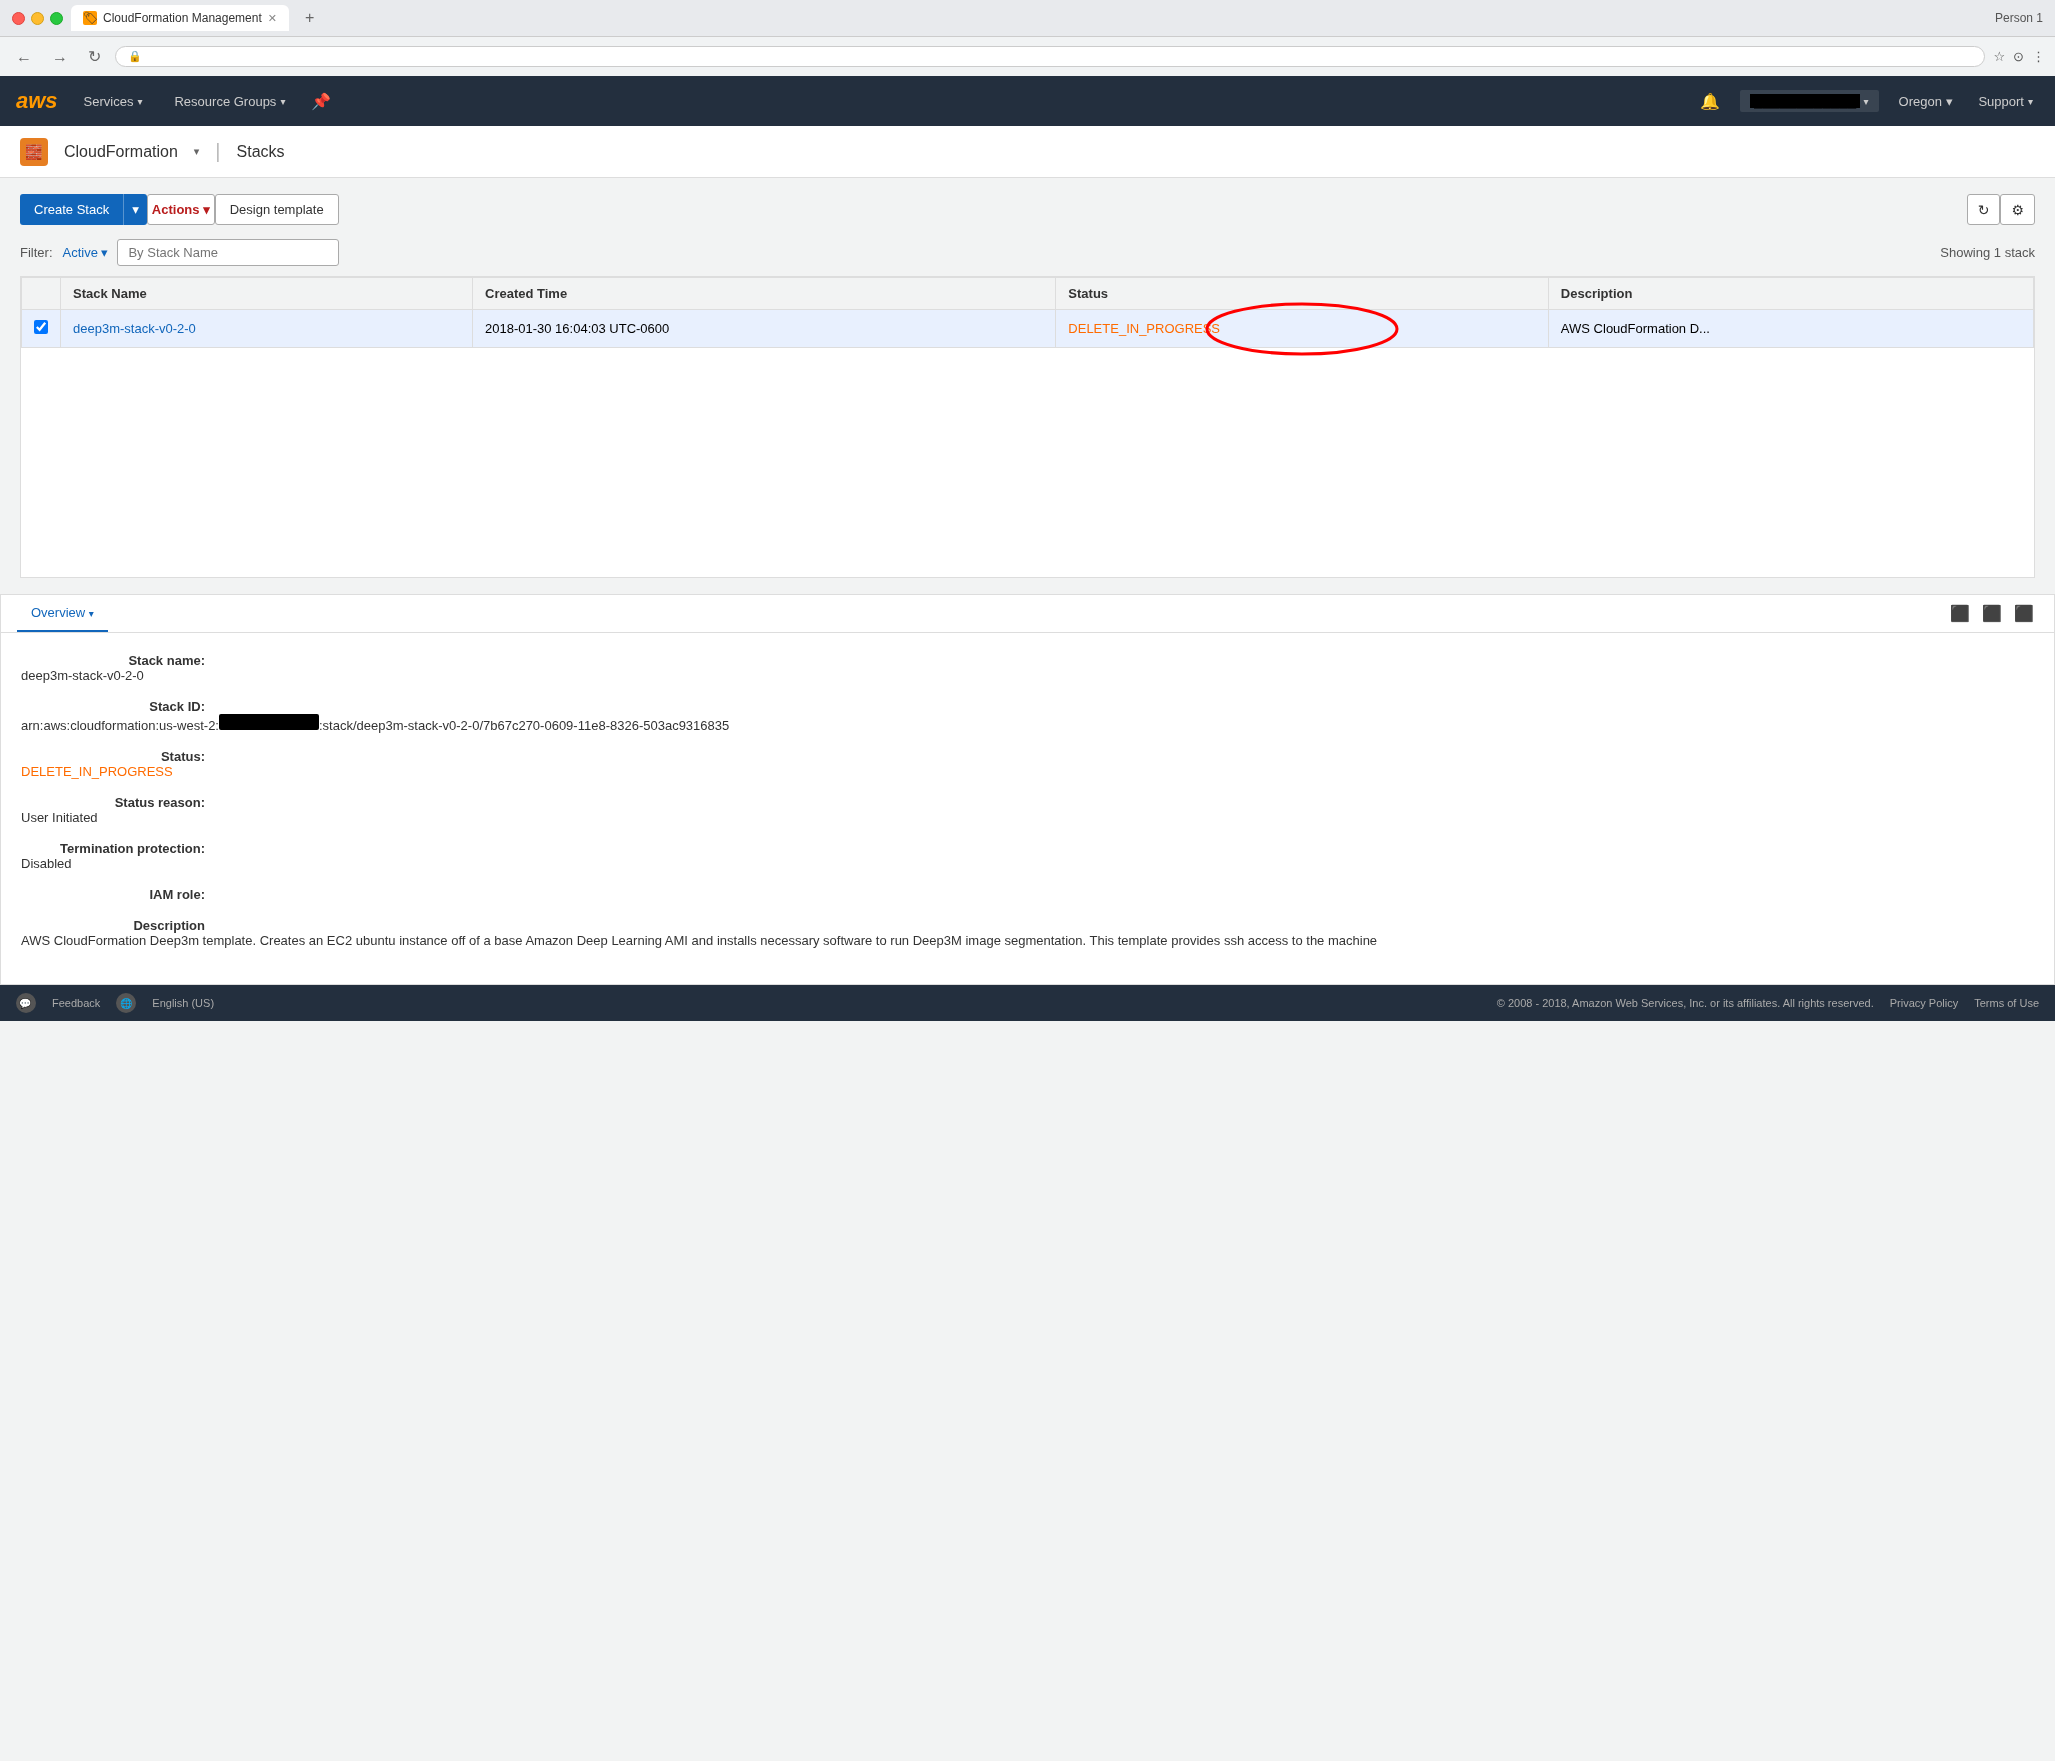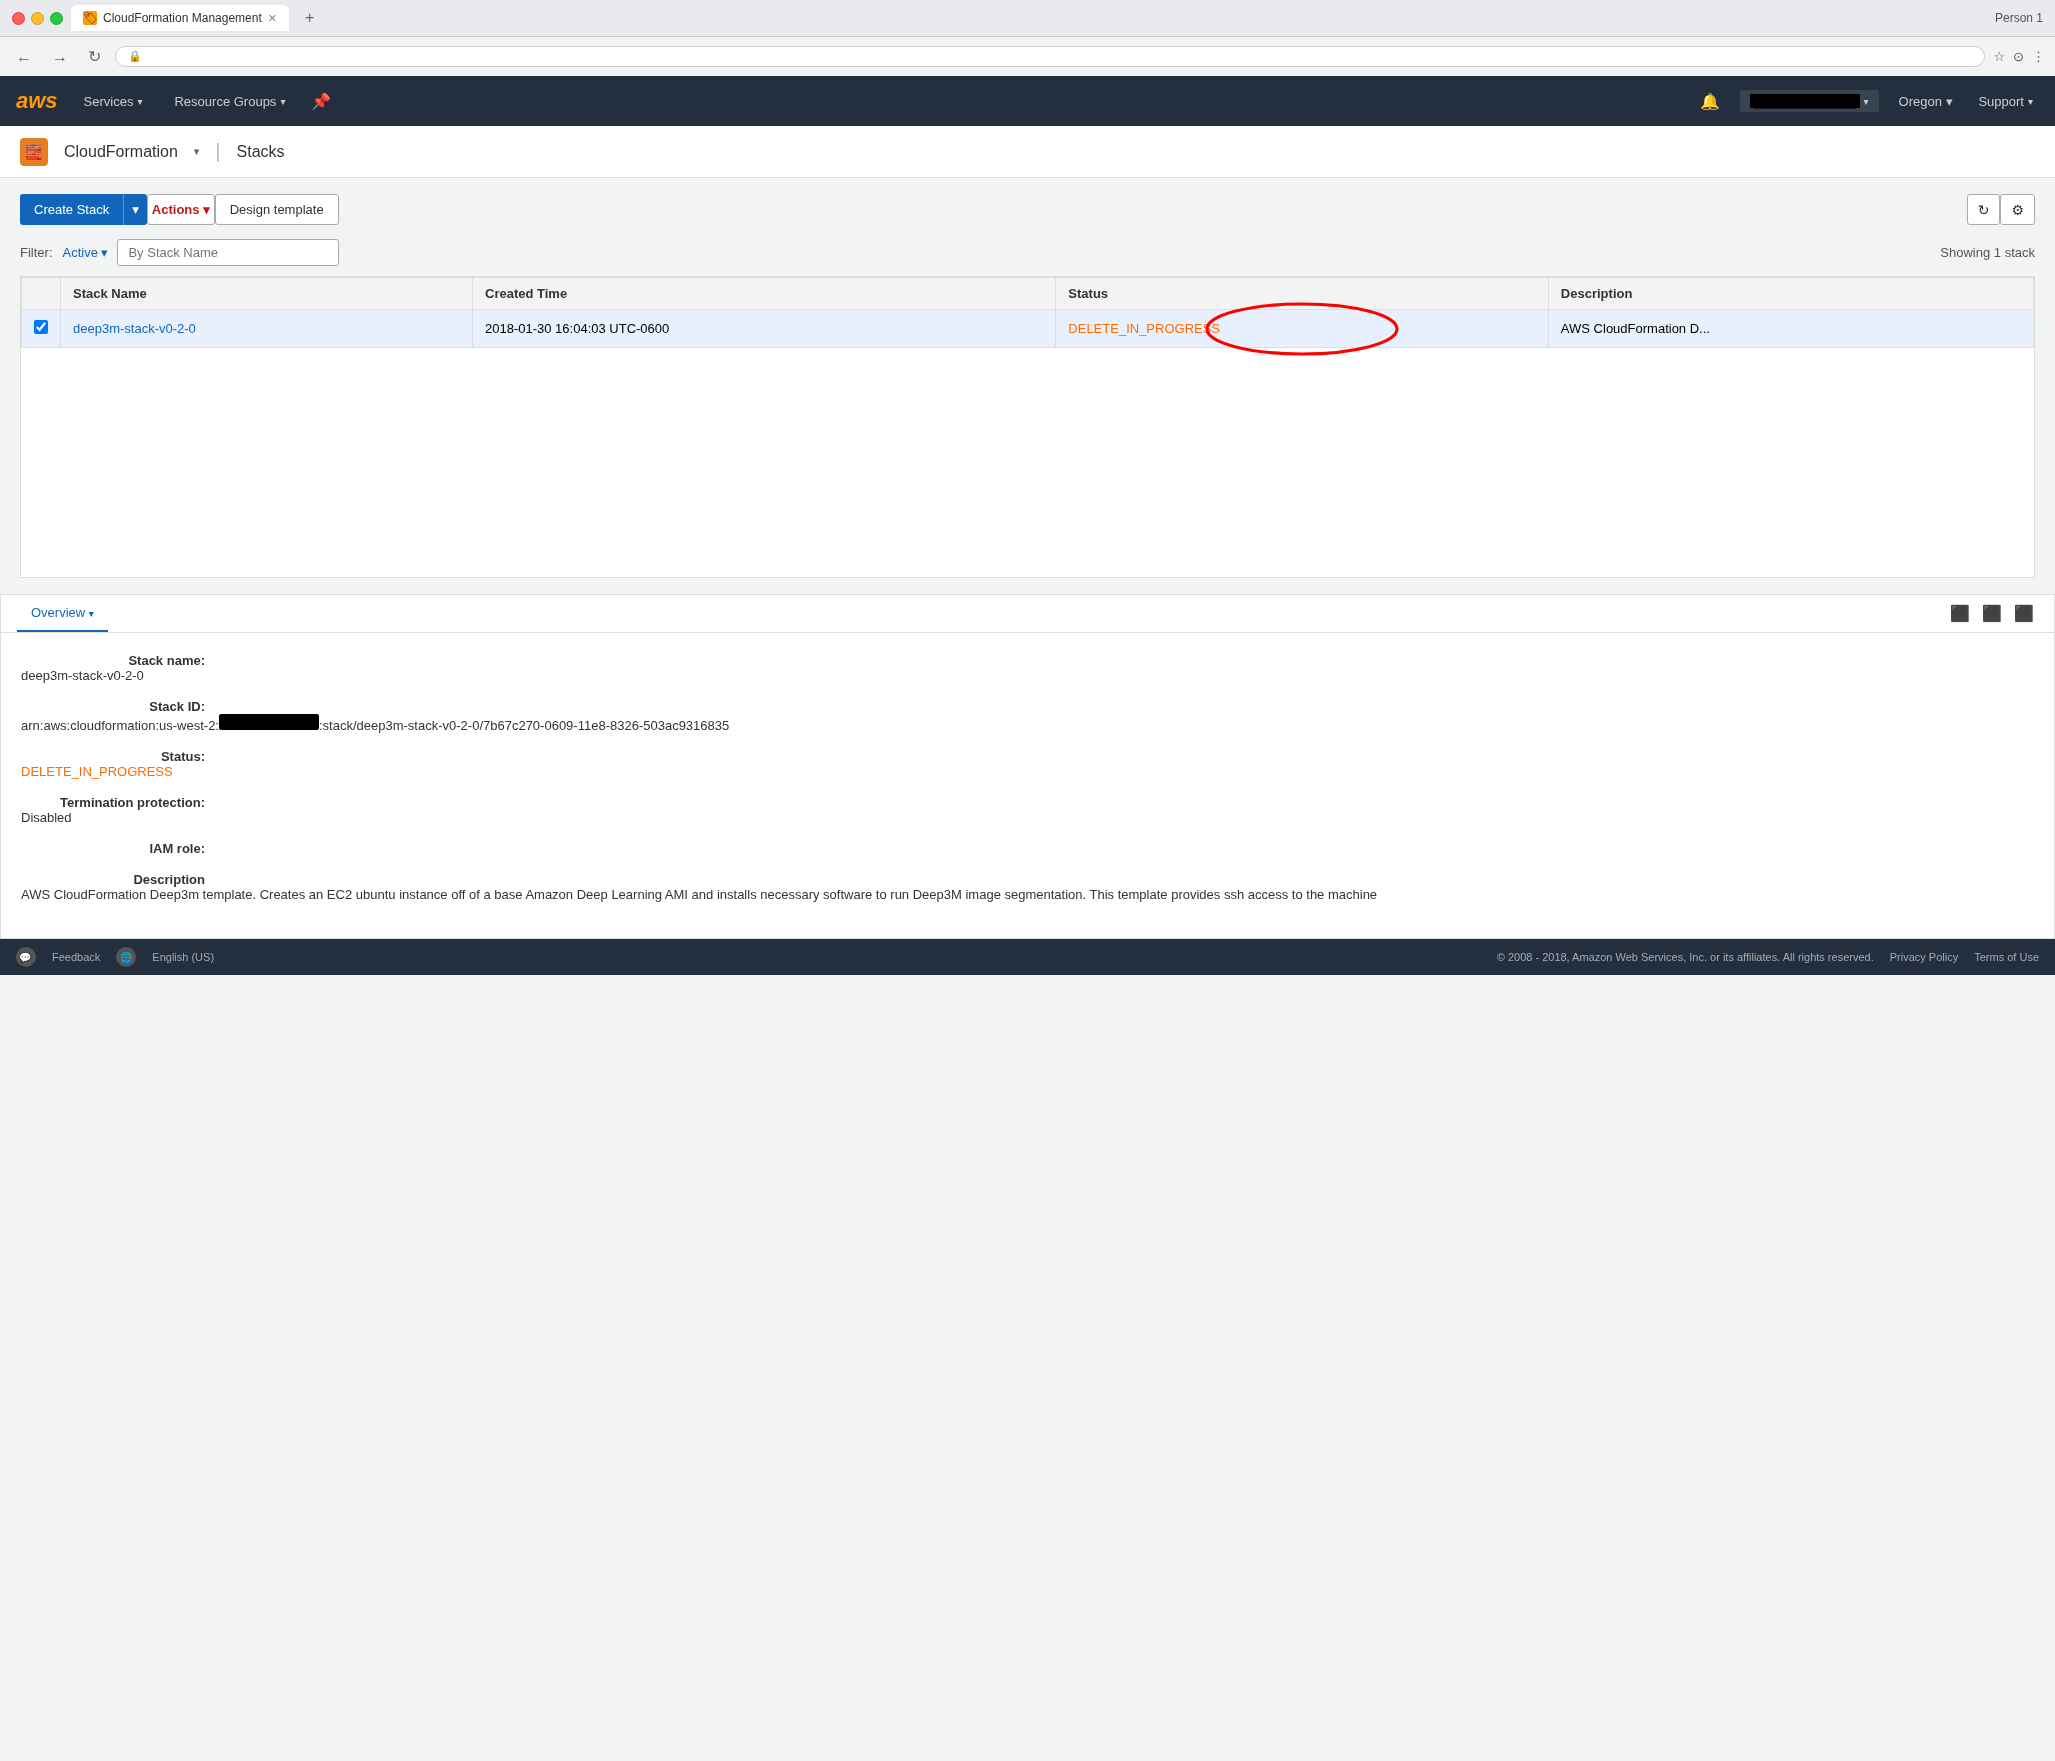--- a/index.html
+++ b/index.html
@@ -257,20 +257,24 @@
       <span class="detail-label">Stack ID:</span>
       <span class="detail-value">
         <span>arn:aws:cloudformation:us-west-2:</span><span class="redacted"></span><span>:stack/deep3m-stack-v0-2-0/7b67c270-0609-11e8-8326-503ac9316835</span>
       </span>
     </div>
     <div class="detail-row">
       <span class="detail-label">Status:</span>
       <span class="detail-value status-color">DELETE_IN_PROGRESS</span>
     </div>
     <div class="detail-row">
+      <span class="detail-label">Status reason:</span>
+      <span class="detail-value">User Initiated</span>
+    </div>
+    <div class="detail-row">
       <span class="detail-label">Termination protection:</span>
       <span class="detail-value">Disabled</span>
     </div>
     <div class="detail-row">
       <span class="detail-label">IAM role:</span>
       <span class="detail-value"></span>
     </div>
     <div class="detail-row">
       <span class="detail-label">Description</span>
       <span class="detail-value">AWS CloudFormation Deep3m template. Creates an EC2 ubuntu instance off of a base Amazon Deep Learning AMI and installs necessary software to run Deep3M image segmentation. This template provides ssh access to the machine</span>

